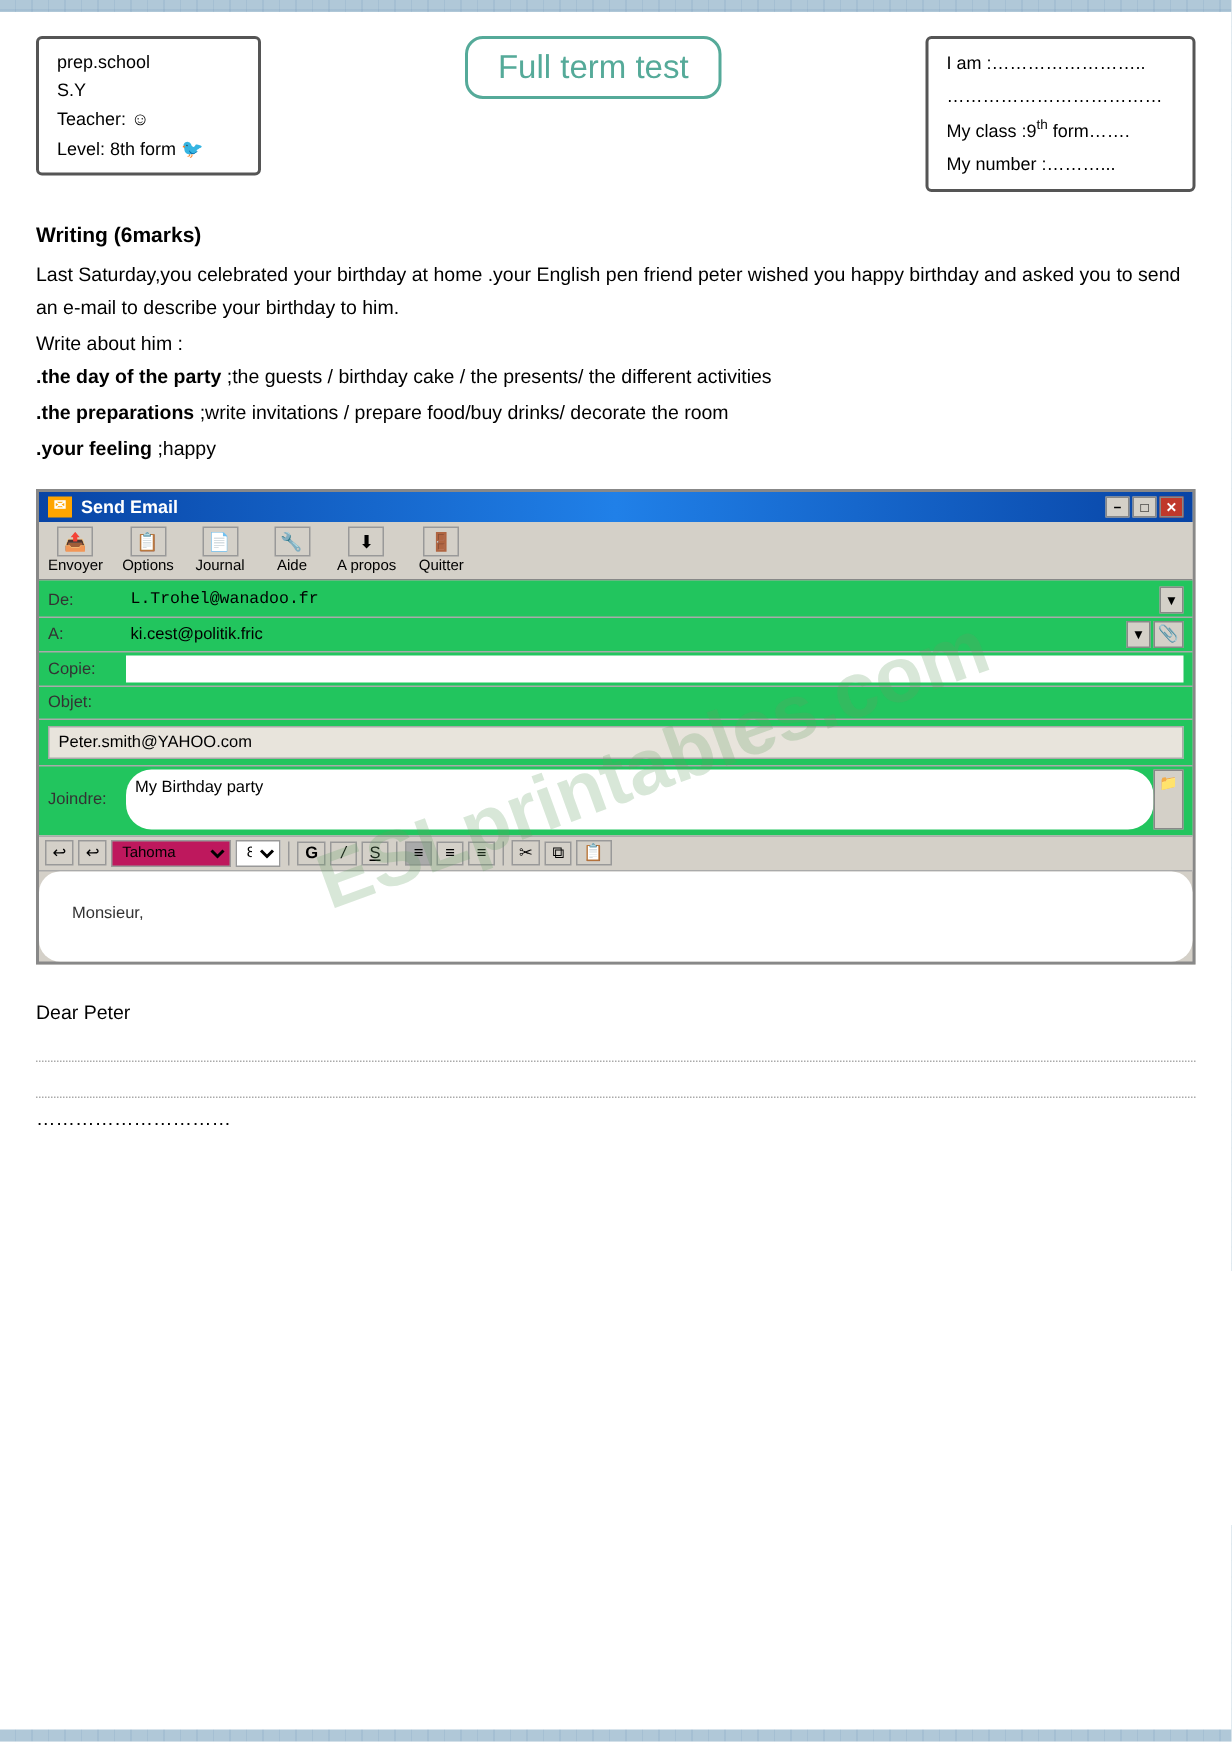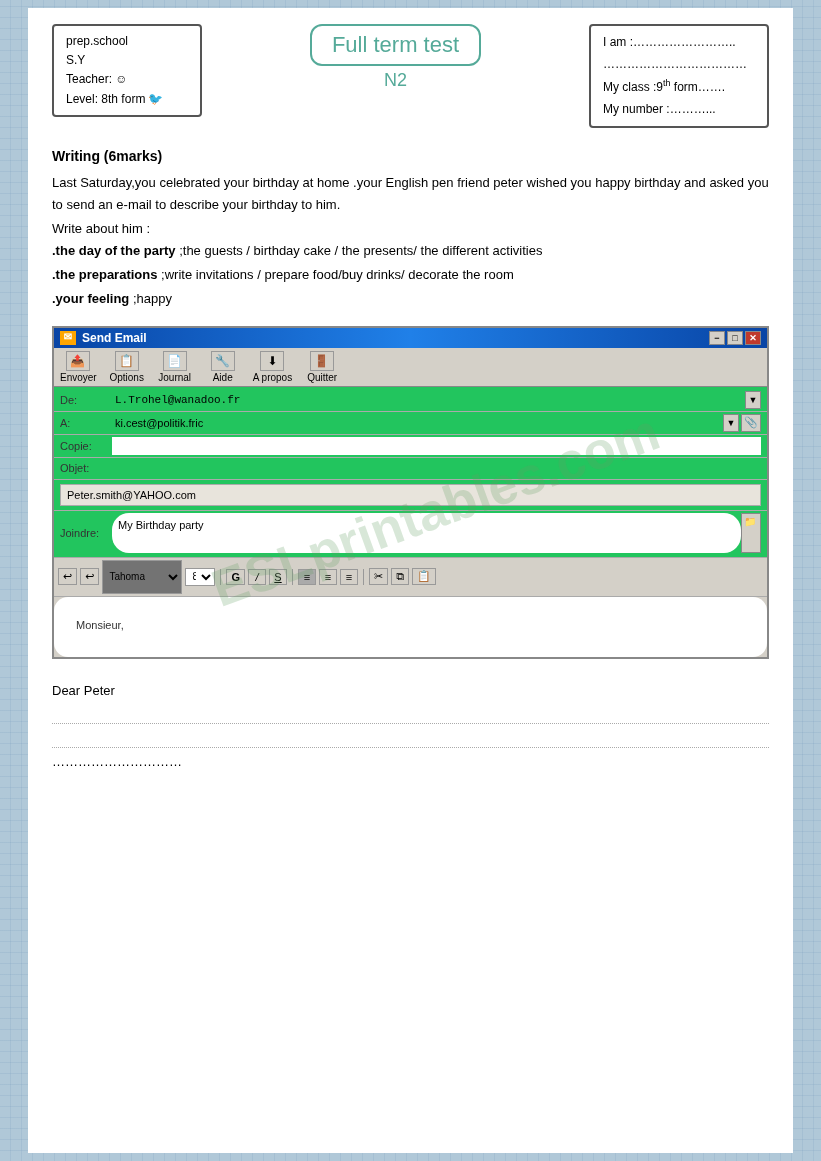--- a/index.html
+++ b/index.html
@@ -21,21 +21,21 @@
       background:
         repeating-linear-gradient(90deg, transparent, transparent 10px, rgba(100,140,180,0.15) 10px, rgba(100,140,180,0.15) 11px),
         repeating-linear-gradient(0deg, transparent, transparent 10px, rgba(100,140,180,0.15) 10px, rgba(100,140,180,0.15) 11px);
       pointer-events: none;
       z-index: 0;
     }
 
     .main-content {
       position: relative;
       z-index: 1;
-      margin: 8px 28px;
+      margin: 8px 0;
       background: white;
       padding: 16px 24px;
       min-height: 1145px;
     }
 
     
     .header-row {
       display: flex;
       justify-content: space-between;
       align-items: flex-start;
@@ -288,24 +288,24 @@
       font-family: Arial, sans-serif;
       background: #d4d0c8;
       border: 1px solid #999;
       padding: 1px 4px;
       cursor: pointer;
       min-width: 18px;
       text-align: center;
     }
 
     .fmt-font-select {
-      background: #737373;
+      background: #be185d;
       border: 1px solid #999;
       font-size: 10px;
-      height: 34px;
+      height: 18px;
       padding: 0 2px;
       width: 80px;
     }
 
     .fmt-size-select {
       background: white;
       border: 1px solid #999;
       font-size: 10px;
       height: 18px;
       padding: 0 2px;
@@ -366,21 +366,20 @@
 
     <div class="header-box-left">
       <div>prep.school</div>
       <div>S.Y</div>
       <div>Teacher:  ☺</div>
       <div>Level: 8th form 🐦</div>
     </div>
 
     <div class="header-center">
       <div class="header-title">Full term test</div>
-      <div class="header-n2">N2</div>
     </div>
 
     <div class="header-box-right">
       <div>I am :……………………..</div>
       <div>………………………………</div>
       <div>My class :9<sup>th</sup> form…….</div>
       <div>My number :………...</div>
     </div>
 
   </div>

